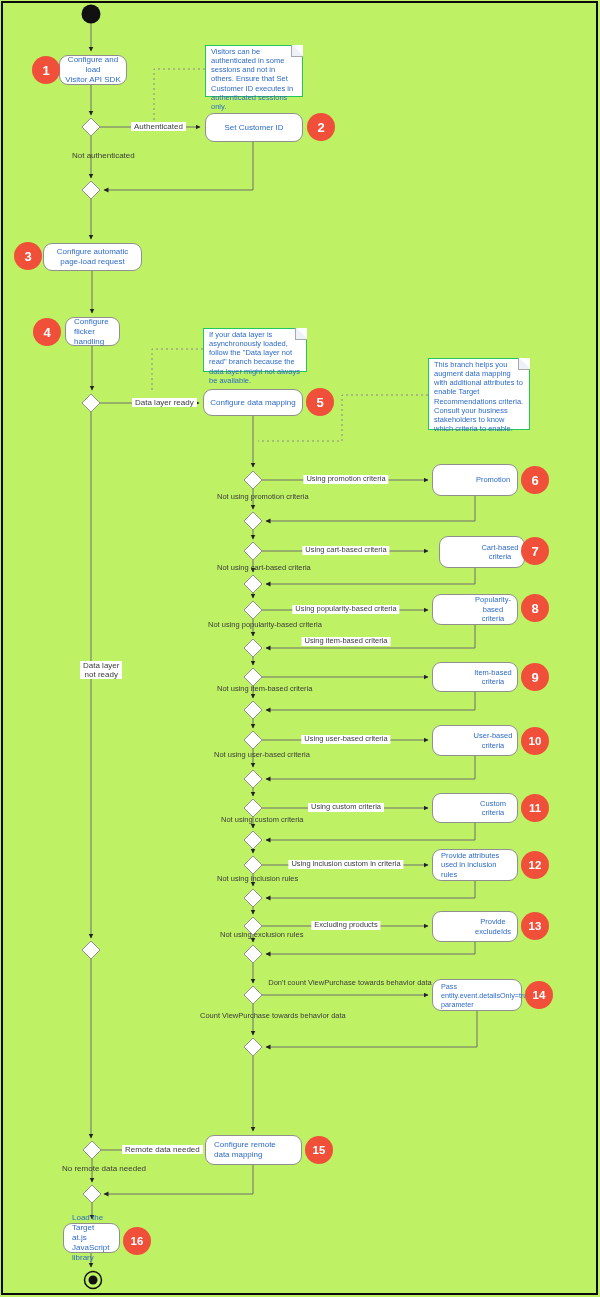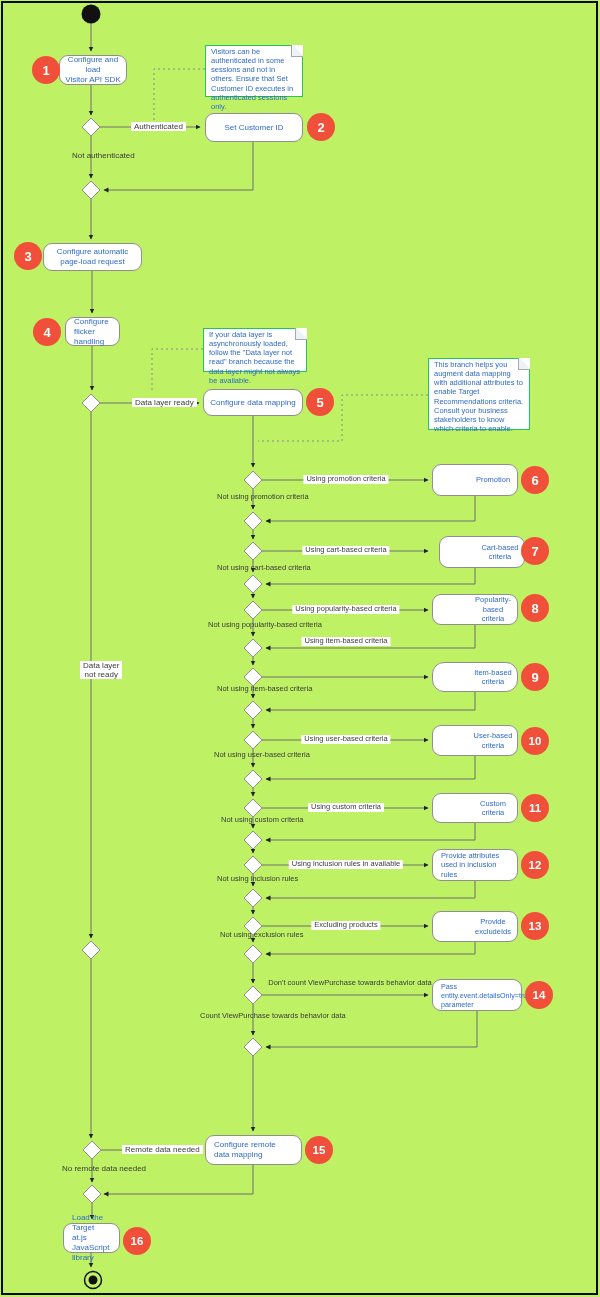--- a/index.html
+++ b/index.html
@@ -170,21 +170,21 @@
   <div class="box" style="left:205px;top:113px;width:98px;height:29px;">Set Customer ID</div>
   <div class="box" style="left:43px;top:243px;width:99px;height:28px;">Configure automatic
 page-load request</div>
   <div class="box ta-left" style="left:65px;top:317px;width:55px;height:29px;">Configure
 flicker handling</div>
   <div class="box" style="left:203px;top:389px;width:100px;height:27px;">Configure data mapping</div>
 
   <div class="box sm" style="left:432px;top:464px;width:86px;height:32px;">Promotion</div>
   <div class="box sm" style="left:439px;top:536px;width:86px;height:32px;">Cart-based criteria</div>
   <div class="box sm" style="left:432px;top:594px;width:86px;height:31px;">Popularity-based criteria</div>
-  <div class="box sm" style="left:432px;top:662px;width:86px;height:30px;border-radius:12px;">Item-based criteria</div>
+  <div class="box sm" style="left:432px;top:662px;width:86px;height:30px;">Item-based criteria</div>
   <div class="box sm" style="left:432px;top:725px;width:86px;height:31px;">User-based criteria</div>
   <div class="box sm" style="left:432px;top:793px;width:86px;height:30px;">Custom criteria</div>
   <div class="box sm ta-left" style="left:432px;top:849px;width:86px;height:32px;">Provide attributes
 used in inclusion rules</div>
   <div class="box sm" style="left:432px;top:911px;width:86px;height:31px;">Provide excludeIds</div>
   <div class="box xs ta-left" style="left:432px;top:979px;width:90px;height:32px;">Pass
 entity.event.detailsOnly=true
 parameter</div>
 
   <div class="box ta-left" style="left:205px;top:1135px;width:97px;height:30px;">Configure remote
@@ -223,21 +223,21 @@
   <div class="lbl sm bgw ctr" style="left:346px;top:546px;">Using cart-based criteria</div>
   <div class="lbl sm" style="left:217px;top:564px;">Not using cart-based criteria</div>
   <div class="lbl sm bgw ctr" style="left:346px;top:605px;">Using popularity-based criteria</div>
   <div class="lbl sm" style="left:208px;top:621px;">Not using popularity-based criteria</div>
   <div class="lbl sm bgw ctr" style="left:346px;top:637px;">Using item-based criteria</div>
   <div class="lbl sm" style="left:217px;top:685px;">Not using item-based criteria</div>
   <div class="lbl sm bgw ctr" style="left:346px;top:735px;">Using user-based criteria</div>
   <div class="lbl sm" style="left:214px;top:751px;">Not using user-based criteria</div>
   <div class="lbl sm bgw ctr" style="left:346px;top:803px;">Using custom criteria</div>
   <div class="lbl sm" style="left:221px;top:816px;">Not using custom criteria</div>
-  <div class="lbl sm bgw ctr" style="left:346px;top:860px;">Using inclusion rules in available</div>
+  <div class="lbl sm bgw ctr" style="left:346px;top:860px;">Using inclusion custom in criteria</div>
   <div class="lbl sm" style="left:217px;top:875px;">Not using inclusion rules</div>
   <div class="lbl sm bgw ctr" style="left:346px;top:921px;">Excluding products</div>
   <div class="lbl sm" style="left:220px;top:931px;">Not using exclusion rules</div>
   <div class="lbl sm ctr" style="left:350px;top:979px;">Don't count ViewPurchase towards behavior data</div>
   <div class="lbl sm" style="left:200px;top:1012px;">Count ViewPurchase towards behavior data</div>
 
   <div class="note" style="left:205px;top:45px;width:98px;height:52px;">
     <span>Visitors can be authenticated in some sessions and not in others. Ensure that Set Customer ID executes in authenticated sessions only.</span>
     <i class="fold"></i>
   </div>

